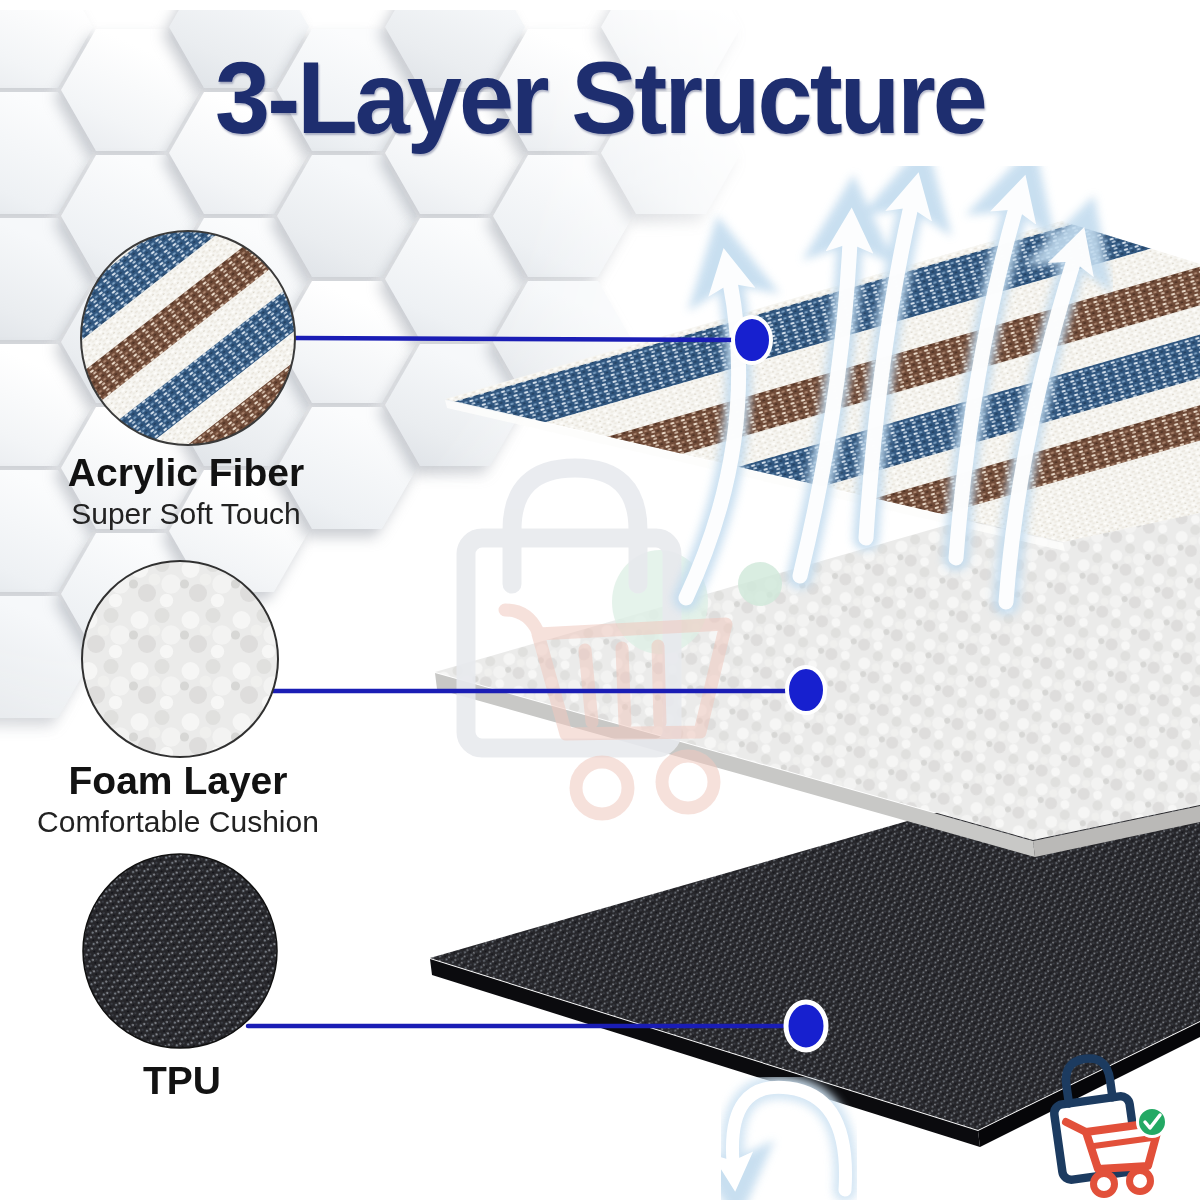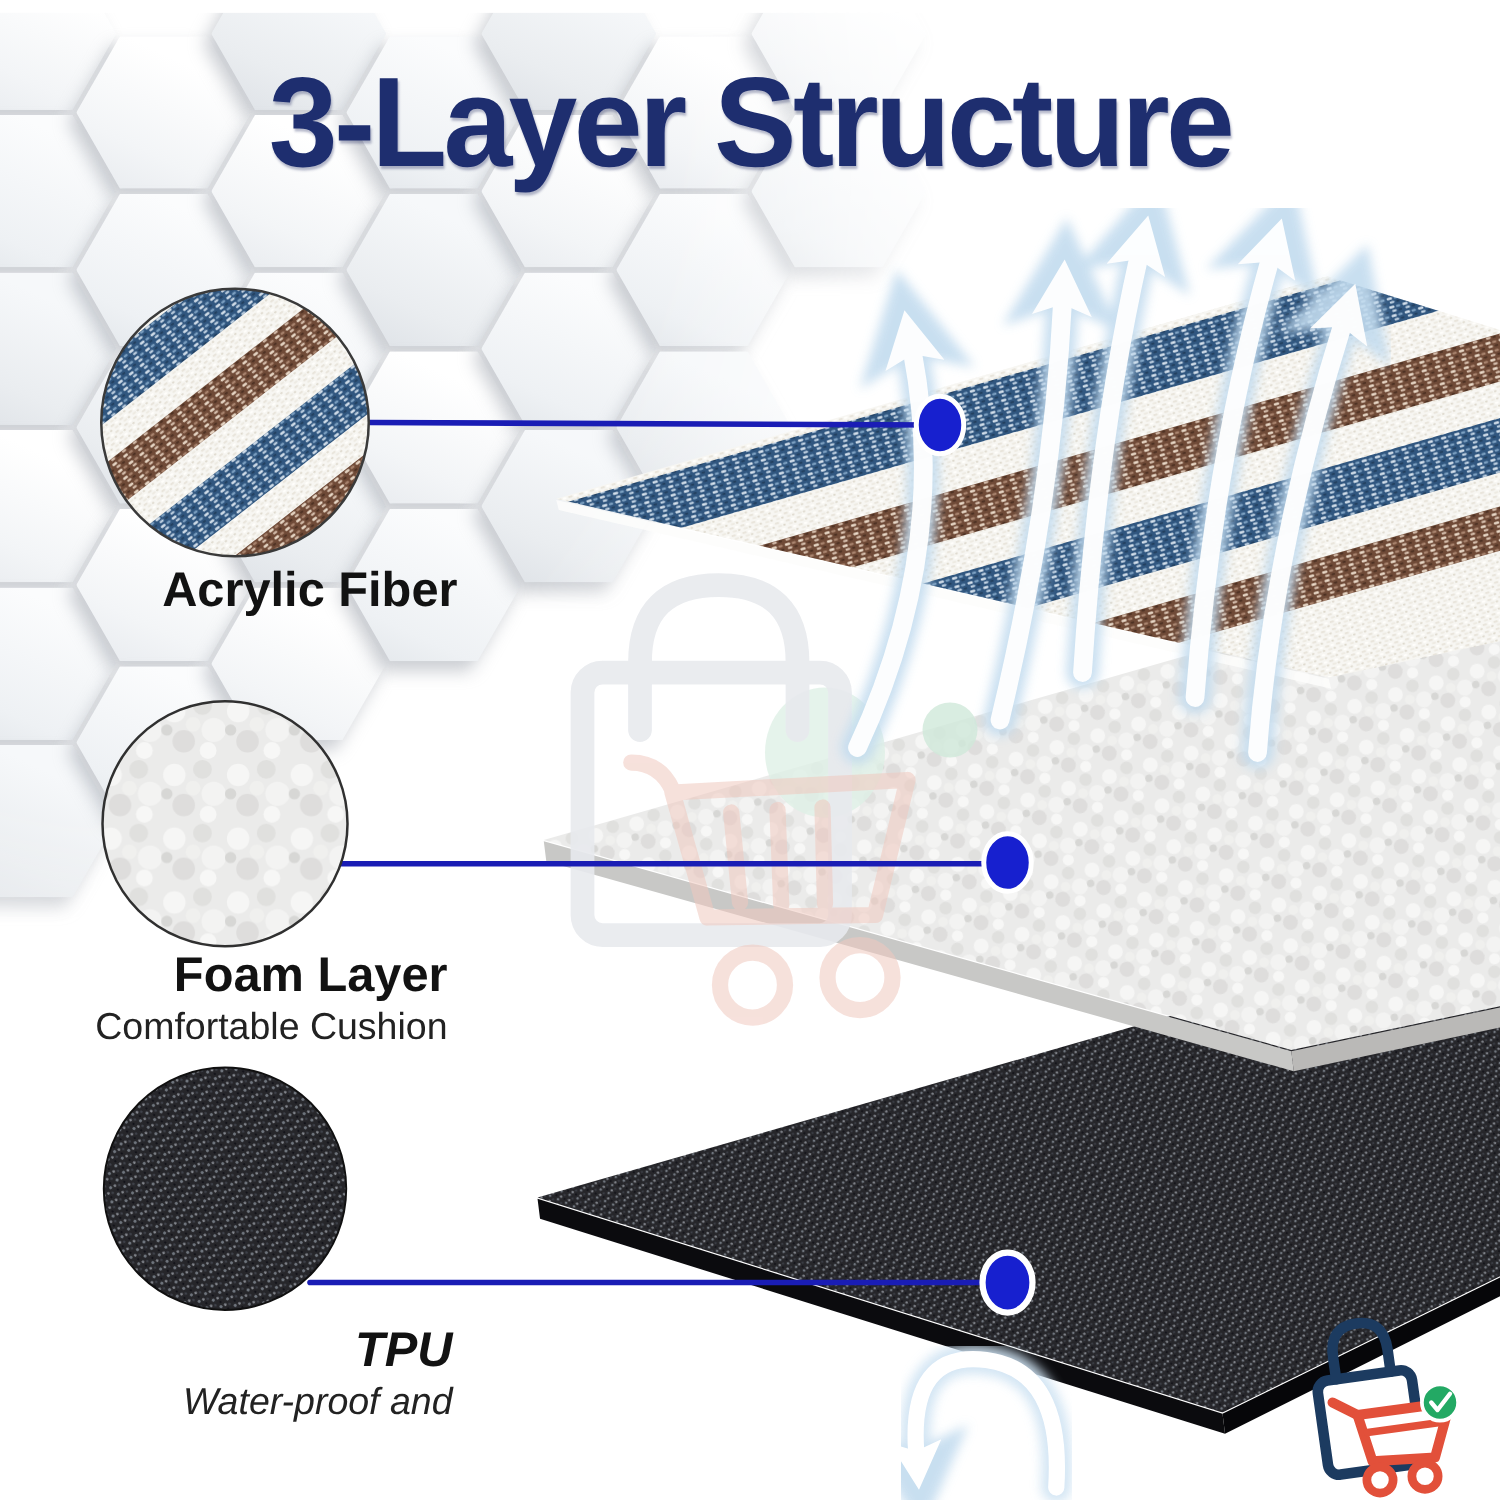--- a/index.html
+++ b/index.html
@@ -17,26 +17,26 @@
   .hexA{background:linear-gradient(205deg,#ffffff 25%,#f3f5f7 70%,#e7eaee 100%);}
   .hexB{background:linear-gradient(205deg,#fbfcfd 20%,#eef1f4 75%,#e2e6ea 100%);}
   .hexC{background:linear-gradient(205deg,#f6f8fa 25%,#eaedf0 70%,#dde1e6 100%);}
 
   
   #title{position:absolute;top:30px;left:0;width:1200px;text-align:center;
     font-size:102px;font-weight:700;letter-spacing:-3px;color:var(--title_navy,#1e2e6f);
     text-shadow:1px 2px 2px rgba(25,35,90,.32);transform:scaleX(.97);white-space:nowrap;}
 
   
-  .label{position:absolute;text-align:right;width:360px;}
+  .label{position:absolute;text-align:center;width:360px;}
   .label-title{font-size:39px;font-weight:700;color:#121212;line-height:1.18;}
   .label-sub{font-size:30px;font-weight:400;color:#222;line-height:1.2;}
   #label-acrylic{left:6px;top:440px;}
   #label-foam{left:-2px;top:748px;}
-  #label-tpu{left:2px;top:1048px;font-style:italic;}
+  #label-tpu{left:2px;top:1048px;}
 
   svg{position:absolute;top:0;left:0;}
 </style>
 </head>
 <body>
 
 <div id="stage">
 
   <div id="hexfield">
       <div class="hexwrap" style="left: -47px; top: -44px;">
@@ -327,25 +327,25 @@
         <circle cx="1152" cy="1112" r="14.5" fill="#23a964" stroke="#ffffff" stroke-width="3"></circle>
         <path d="M1145,1112 L1150,1118 L1160,1105" fill="none" stroke="#ffffff" stroke-width="3.5" stroke-linecap="round" stroke-linejoin="round"></path>
       </g>
     </g>
   </svg>
 
   <div id="title">3-Layer Structure</div>
 
   <div class="label" id="label-acrylic">
     <div class="label-title">Acrylic Fiber</div>
+    <div class="label-sub">Super Soft Touch</div>
   </div>
 
   <div class="label" id="label-foam">
     <div class="label-title">Foam Layer</div>
     <div class="label-sub">Comfortable Cushion</div>
   </div>
 
   <div class="label" id="label-tpu">
     <div class="label-title">TPU</div>
-    <div class="label-sub">Water-proof and</div>
   </div>
 
 </div>
 
 </body></html>

